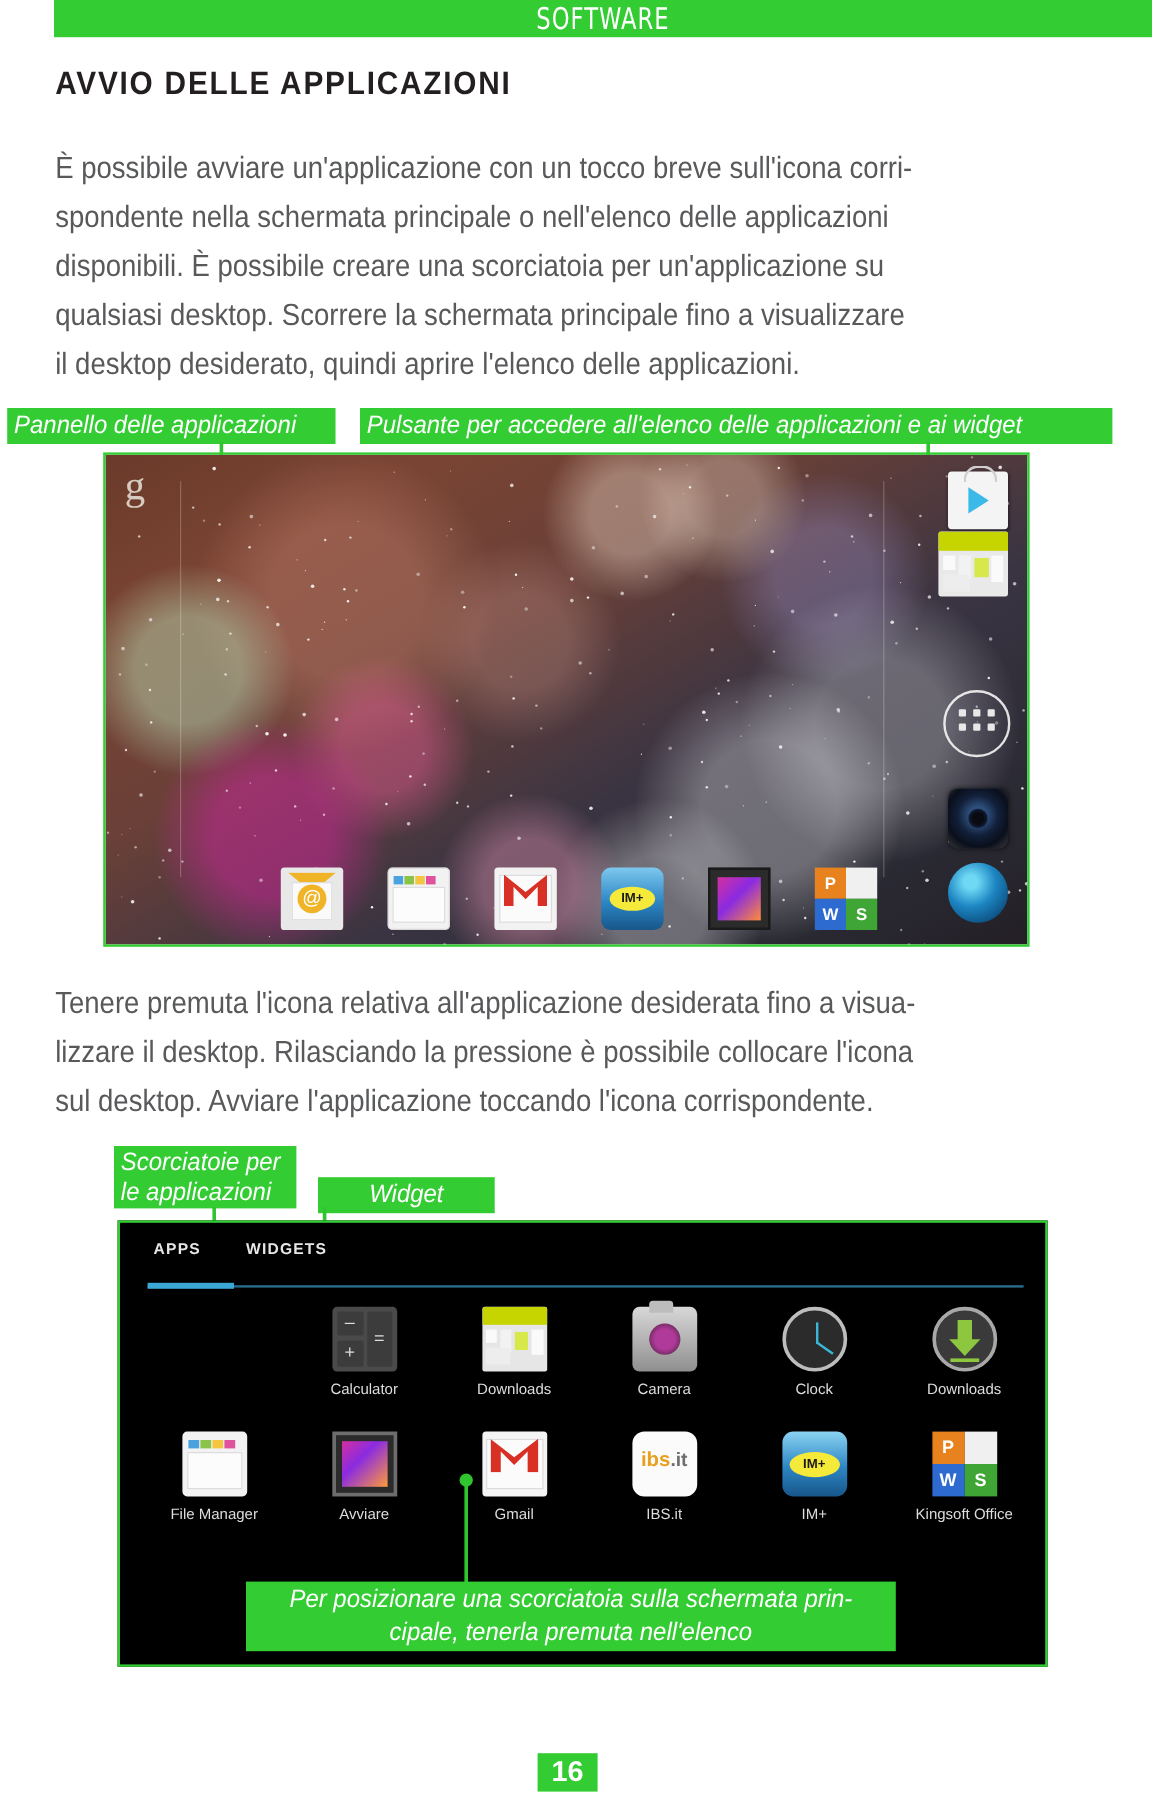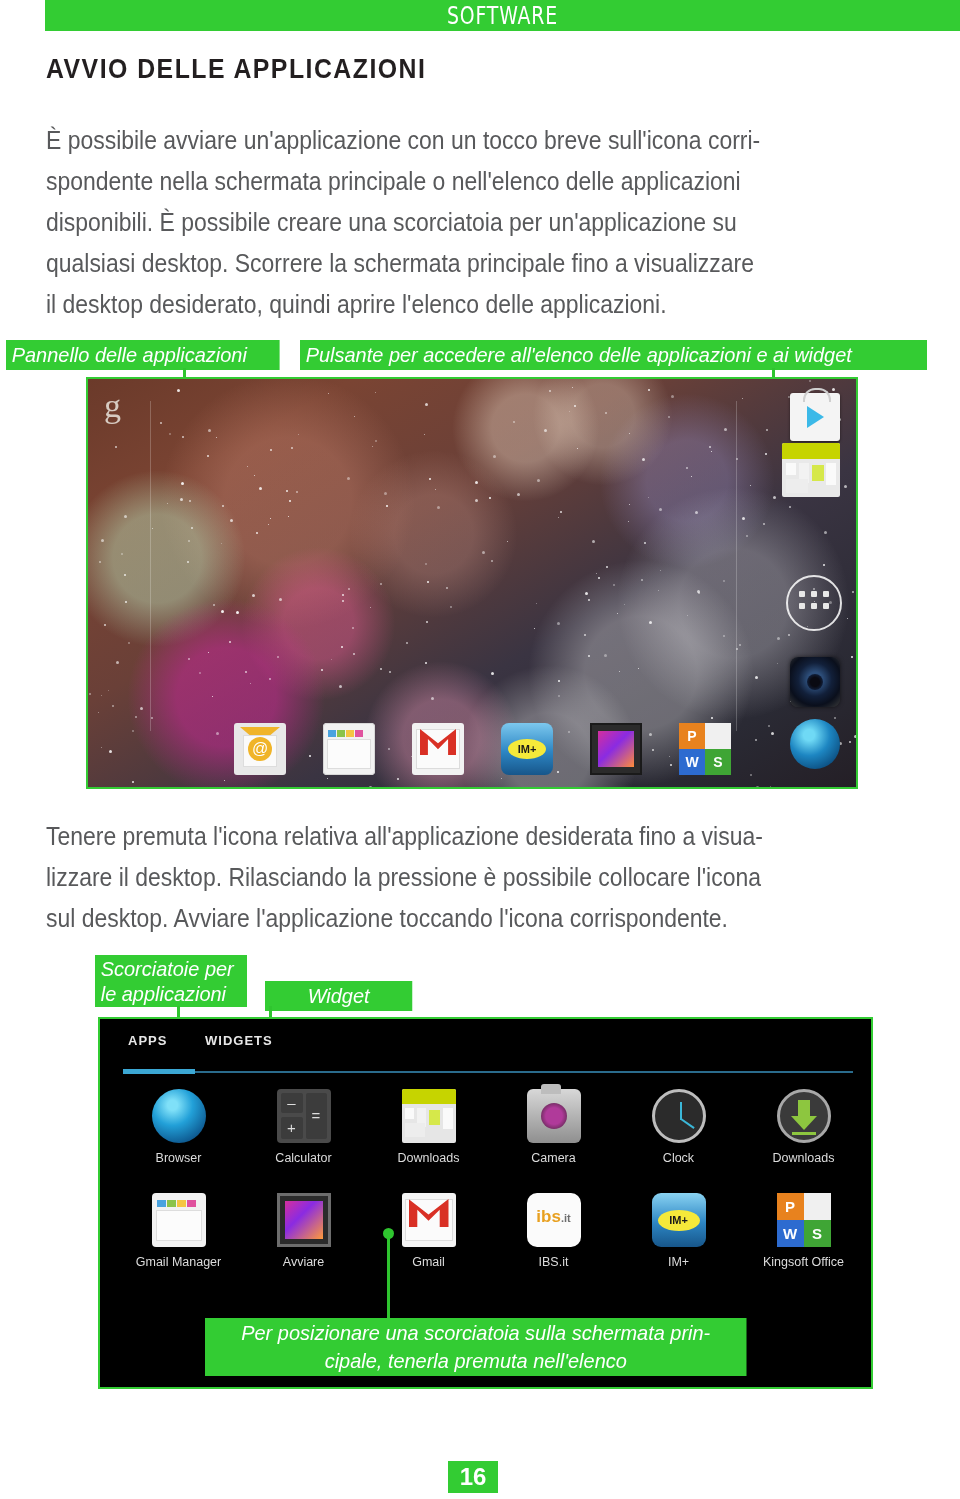--- a/index.html
+++ b/index.html
@@ -473,24 +473,20 @@
   <div class="tabs">
     <div class="tab" id="tab-apps">APPS</div>
     <div class="tab" id="tab-widgets">WIDGETS</div>
   </div>
   <div class="tab-rule"></div>
   <div class="tab-ind"></div>
 
   <div class="agrid">
 
     <div class="arow">
-      <div class="acell" style="left:14px;">
-        <div class="aicon" style="border-radius:50%;background:radial-gradient(circle at 38% 30%,#7fe0f8 0 10%,#22a0d8 40%,#0f5e95 75%,#073050 100%);"></div>
-        <div class="alabel">Browser</div>
-      </div>
       <div class="acell" style="left:139px;">
         <div class="aicon" style="background:#4a4a4a;border-radius:4px;">
           <div class="sq" style="left:4px;top:4px;width:22px;height:20px;background:#3c3c3c;border-radius:2px;color:#ddd;font-size:15px;text-align:center;line-height:20px;">–</div>
           <div class="sq" style="left:4px;top:28px;width:22px;height:22px;background:#3c3c3c;border-radius:2px;color:#ddd;font-size:15px;text-align:center;line-height:22px;">+</div>
           <div class="sq" style="left:29px;top:4px;width:21px;height:46px;background:#3c3c3c;border-radius:2px;color:#ddd;font-size:15px;text-align:center;line-height:46px;">=</div>
         </div>
         <div class="alabel">Calculator</div>
       </div>
       <div class="acell" style="left:264px;">
         <div class="aicon" style="background:#e6e6e6;border-radius:2px;overflow:hidden;">
@@ -529,38 +525,38 @@
 
     <div class="arow">
       <div class="acell" style="left:14px;">
         <div class="aicon" style="background:#f2f2f2;border-radius:4px;">
           <div class="sq" style="left:5px;top:7px;width:9px;height:7px;background:#4aa3df;"></div>
           <div class="sq" style="left:15px;top:7px;width:9px;height:7px;background:#8bc34a;"></div>
           <div class="sq" style="left:25px;top:7px;width:9px;height:7px;background:#f5c542;"></div>
           <div class="sq" style="left:35px;top:7px;width:9px;height:7px;background:#e0529e;"></div>
           <div class="sq" style="left:4px;top:17px;width:46px;height:31px;background:#fcfcfc;border:1px solid #ddd;box-sizing:border-box;"></div>
         </div>
-        <div class="alabel">Gmail Manager</div>
+        <div class="alabel">File Manager</div>
       </div>
       <div class="acell" style="left:139px;">
         <div class="aicon" style="background:#2b2b2b;border:3px solid #6d6d6d;box-sizing:border-box;">
           <div class="sq" style="left:5px;top:5px;right:5px;bottom:5px;background:linear-gradient(135deg,#d42f9e 0%,#8a2be2 40%,#ff9a3a 100%);"></div>
         </div>
         <div class="alabel">Avviare</div>
       </div>
       <div class="acell" style="left:264px;">
         <div class="aicon" style="background:#f4f4f4;border-radius:3px;">
           <div class="sq" style="left:3px;top:6px;width:48px;height:42px;background:#fbfbfb;border:1px solid #dcdcdc;box-sizing:border-box;"></div>
           <div class="sq" style="left:7px;top:6px;width:40px;height:28px;background:#d93025;clip-path:polygon(0 100%,0 0,50% 55%,100% 0,100% 100%,78% 100%,78% 38%,50% 78%,22% 38%,22% 100%);"></div>
         </div>
         <div class="alabel">Gmail</div>
       </div>
       <div class="acell" style="left:389px;">
         <div class="aicon" style="background:#fbfbfb;border-radius:10px;">
-          <div class="sq" style="left:0;top:14px;width:100%;text-align:center;color:#e8a020;font-size:17px;font-weight:bold;font-family:'Liberation Sans',sans-serif;">ibs<span style="font-size:11px;color:#6e6e6e;">.it</span></div>
+          <div class="sq" style="left:0;top:14px;width:100%;text-align:center;color:#e8a020;font-size:17px;font-weight:bold;font-family:'Liberation Sans',sans-serif;">ibs<span style="font-size:16px;color:#6e6e6e;">.it</span></div>
         </div>
         <div class="alabel">IBS.it</div>
       </div>
       <div class="acell" style="left:514px;">
         <div class="aicon" style="border-radius:9px;background:linear-gradient(180deg,#8ad3f2 0%,#2d86c4 55%,#17568a 100%);">
           <div class="sq" style="left:6px;top:17px;width:42px;height:21px;border-radius:50%;background:#f5e93a;"></div>
           <div class="sq" style="left:13px;top:20px;width:28px;height:15px;color:#1a1a1a;font-size:11px;font-weight:bold;text-align:center;line-height:15px;font-family:'Liberation Sans',sans-serif;">IM+</div>
         </div>
         <div class="alabel">IM+</div>
       </div>

